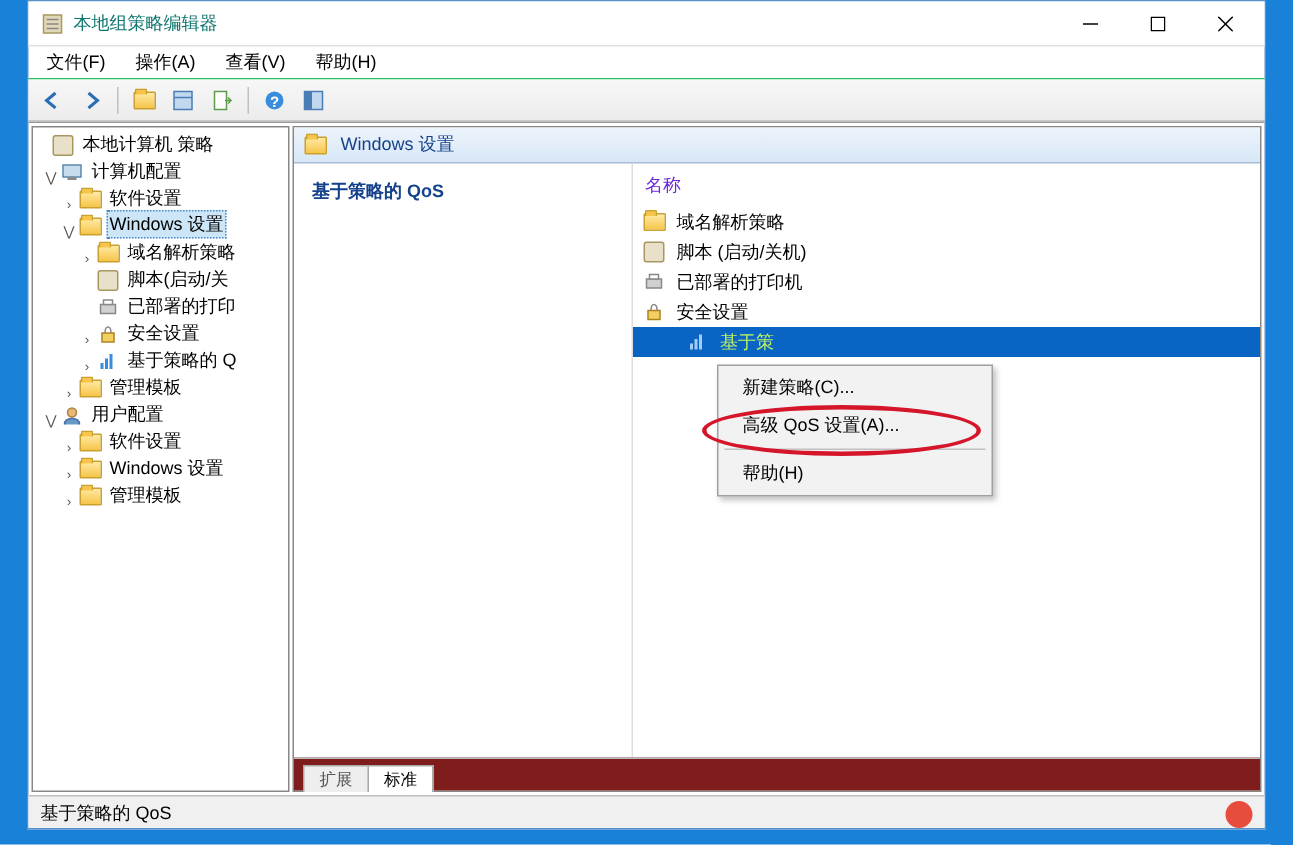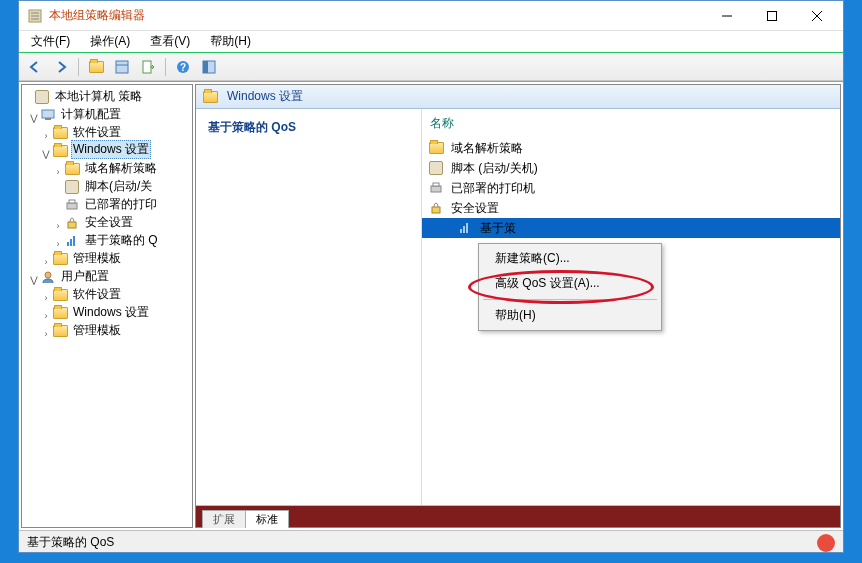--- a/index.html
+++ b/index.html
@@ -22,21 +22,21 @@
   }
   .titlebar {
     height: 30px;
     display: flex;
     align-items: center;
     padding: 0 4px 0 8px;
     background: #fff;
     border-bottom: 1px solid #e0e0e0;
   }
   .titlebar .ticon { width:16px;height:16px;margin-right:6px; }
-  .titlebar .title { flex:1; color:#c2410c; }
+  .titlebar .title { flex:1; color:#0f766e; }
   .win-btns { display:flex; }
   .win-btn { width:45px; height:29px; display:flex; align-items:center; justify-content:center; color:#222;}
   .menubar {
     height: 22px; display:flex; align-items:center; padding: 0 4px; gap:4px;
     border-bottom: 1px solid #22c55e;
   }
   .menu-item { padding: 2px 8px; }
   .toolbar {
     height: 28px; display:flex; align-items:center; padding:0 4px; gap:2px;
     background: linear-gradient(#f7f7f7,#ececec);
@@ -54,23 +54,23 @@
   .tree-twisty{width:12px;text-align:center;color:#555;font-size:9px;user-select:none;}
   .tree-icon{width:16px;height:16px;margin-right:3px;display:inline-flex;align-items:center;justify-content:center;}
   .tree-label{padding:0 2px;}
   .tree-row.sel .tree-label{background:#cde6f7;border:1px dotted #4a8cc9;padding:0 1px;}
   .rightpane{flex:1;margin:2px 2px 2px 0;border:1px solid #888;display:flex;flex-direction:column;min-width:0;position:relative;}
   .breadcrumb{height:24px;background:linear-gradient(#edf4fb,#d7e7f7);border-bottom:1px solid #a8bed4;display:flex;align-items:center;padding-left:6px;color:#15428b;gap:6px;}
   .listarea{flex:1;display:flex;}
   .leftdesc{width:225px;padding:10px 12px;}
   .leftdesc .heading{font-weight:bold;color:#15428b;}
   .listcol{flex:1;border-left:1px solid #ddd;padding: 4px 0;}
-  .col-header{padding:2px 8px 6px 8px;color:#0f766e;}
+  .col-header{padding:2px 8px 6px 8px;color:#6d28d9;}
   .list-item{height:20px;display:flex;align-items:center;padding:0 6px;gap:4px;}
-  .list-item.sel{background:#0a64c4;color:#000000;padding-left:35px;}
+  .list-item.sel{background:#0a64c4;color:#bef264;padding-left:35px;}
   .tabs{height:22px;border-top:1px solid #bbb;display:flex;align-items:flex-end;padding-left:6px;background:#7f1d1d;}
   .tab{border:1px solid #aaa;border-bottom:none;padding:1px 10px;background:#fff;margin-right:-1px;font-size:11px;position:relative;top:1px;}
   .tab.inactive{background:#eee;color:#555;}
   .statusbar{height:22px;border-top:1px solid #c0c0c0;padding:3px 8px;background:#f0f0f0;}
   .context-menu{
     position:absolute; left:478px; top:243px; width:184px;
     background:#f2f2f2; border:1px solid #a0a0a0; box-shadow:2px 2px 4px rgba(0,0,0,.25);
     padding:2px;
   }
   .ctx-item{padding:4px 14px; background:#f2f2f2;}

